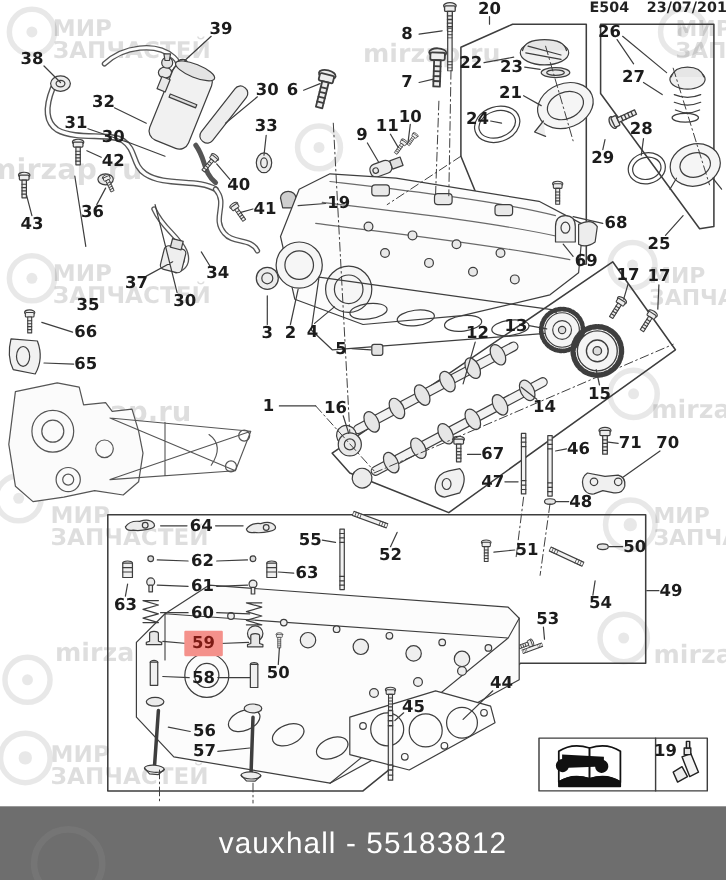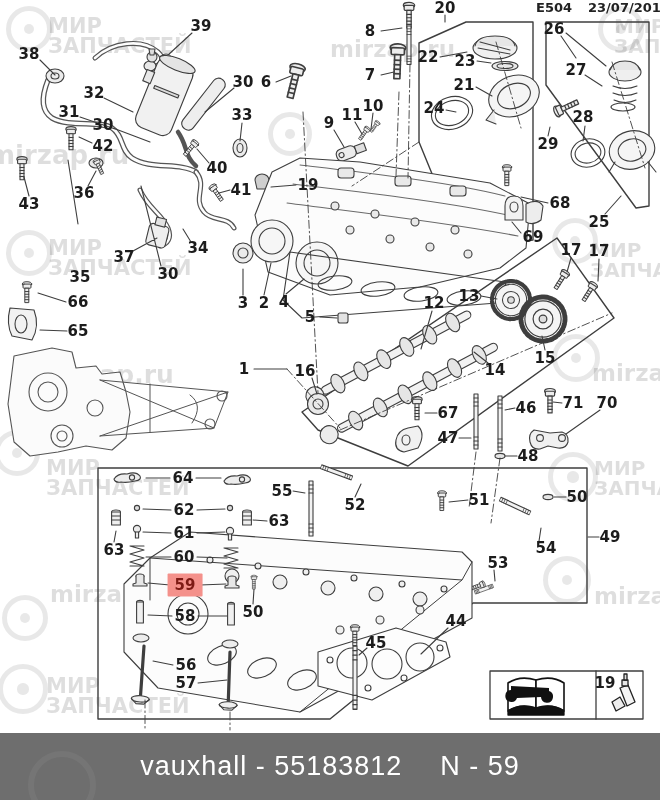--- a/index.html
+++ b/index.html
@@ -624,15 +624,14 @@
       <div class="callout" style="left: 376px; top: 643px;">45</div>
       <div class="callout" style="left: 605px; top: 683px;">19</div>
     </div>
 
   <div class="hdr" style="left:536px;top:0px">E504</div>
   <div class="hdr" style="left:588px;top:0px">23/07/2018</div>
 
   <div id="footer" style="background: rgb(110, 110, 110);">
     <span class="wm-foot"></span>
     <span class="ftxt">vauxhall - 55183812</span>
-    <span class="ftxt">N - 59</span>
   </div>
 </div>
 
 </body></html>

